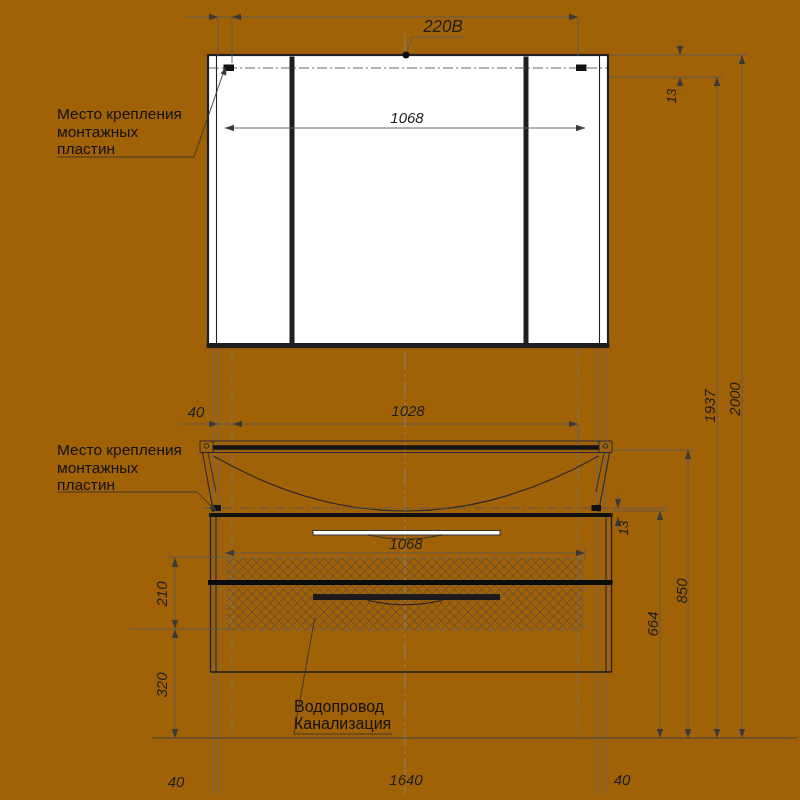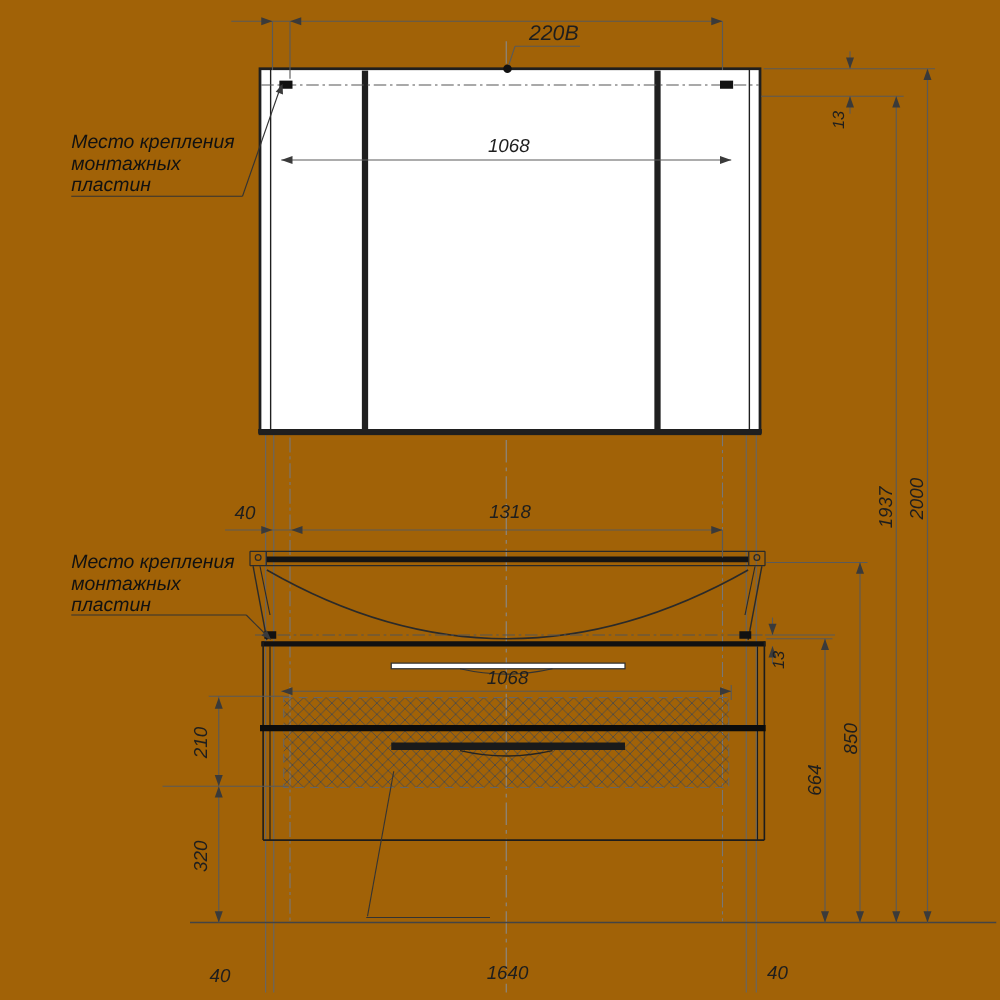--- a/index.html
+++ b/index.html
@@ -8,21 +8,21 @@
     font-family:"Liberation Sans", sans-serif; overflow:hidden;
   }
   #stage svg { position:absolute; left:0; top:0; }
   .t {
     position:absolute; font-style:italic; color:#1e1e1e; white-space:nowrap;
     transform:translate(-50%,-50%); font-family:"Liberation Sans", sans-serif;
   }
   .rot { transform:translate(-50%,-50%) rotate(-90deg); }
   .s17 { font-size:17px; } .s15 { font-size:15px; } .s13 { font-size:13px; }
   .lab {
-    position:absolute; font-style:italic; font-size:15.5px; line-height:17.5px;
+    position:absolute; font-size:15.5px; line-height:17.5px;
     color:#111; font-family:"Liberation Sans", sans-serif;
   }
   .lab span { display:block; }
   .lab16 { font-size:16px; line-height:17px; }
 </style>
 </head>
 <body>
 
 <div id="stage">
 
@@ -174,21 +174,21 @@
     <polygon points="217,512 209.2,508.4 213.4,504.2"></polygon>
   </g>
 </svg>
 
 <div class="t s17" style="left:443px; top:27px;">220В</div>
 
 <div class="t s15" style="left:407px; top:117px;">1068</div>
 <div class="t s13 rot" style="left:671px; top:96px;">13</div>
 
 <div class="t s15" style="left:196px; top:411px;">40</div>
-<div class="t s15" style="left:408px; top:410px;">1318</div>
+<div class="t s15" style="left:408px; top:410px;">1028</div>
 
 <div class="t s15" style="left:406px; top:543px;">1068</div>
 <div class="t s13 rot" style="left:623px; top:528px;">13</div>
 
 <div class="t s15 rot" style="left:161px; top:594px;">210</div>
 <div class="t s15 rot" style="left:161px; top:685px;">320</div>
 
 <div class="t s15 rot" style="left:652px; top:624px;">664</div>
 <div class="t s15 rot" style="left:681px; top:591px;">850</div>
 <div class="t s15 rot" style="left:709px; top:406px;">1937</div>
@@ -203,14 +203,18 @@
   <span>монтажных</span>
   <span>пластин</span>
 </div>
 
 <div class="lab" style="left:57px; top:441px;">
   <span>Место крепления</span>
   <span>монтажных</span>
   <span>пластин</span>
 </div>
 
+<div class="lab lab16" style="left:294px; top:698px;">
+  <span>Водопровод</span>
+  <span>Канализация</span>
+</div>
 
 </div>
 
 </body></html>

